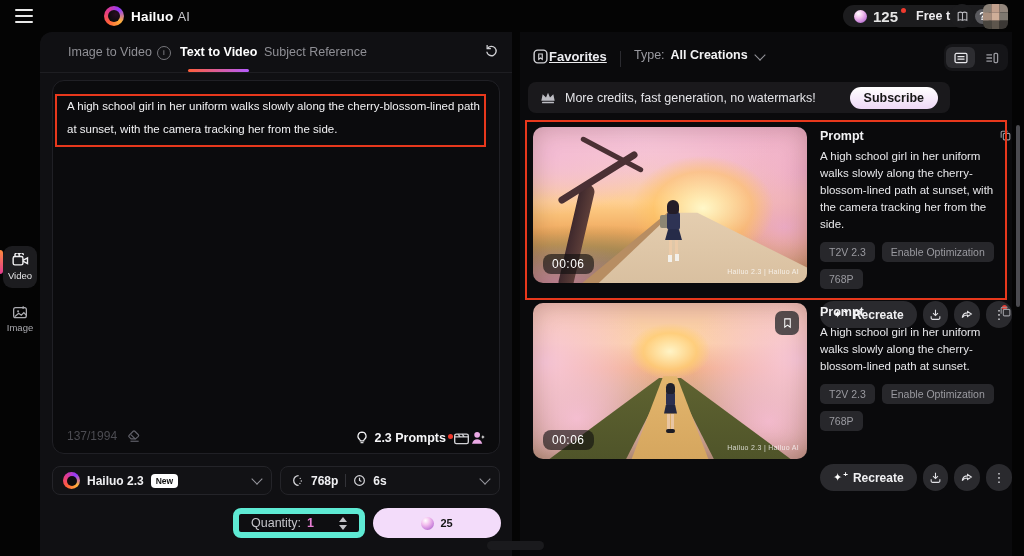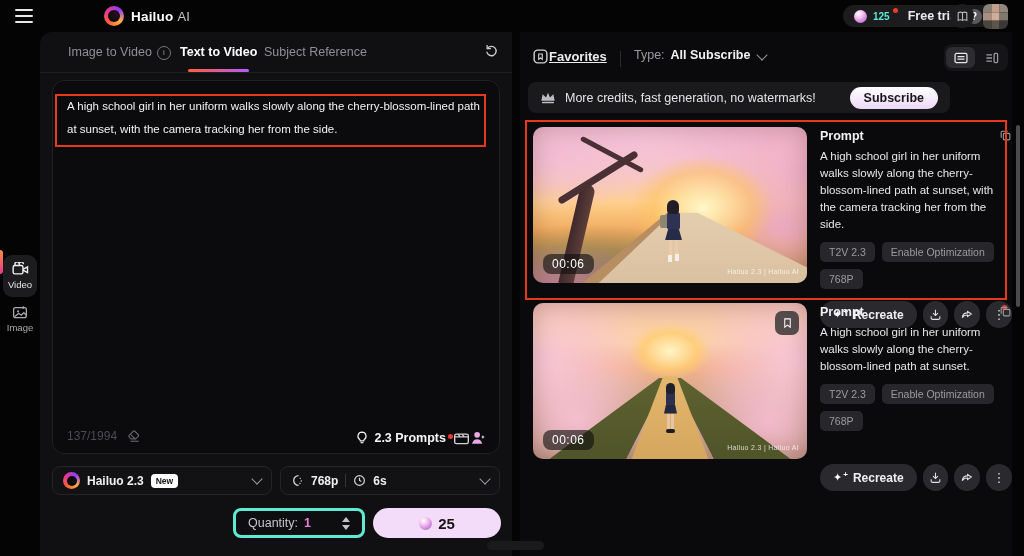--- a/index.html
+++ b/index.html
@@ -15,21 +15,21 @@
   .logo{left:104px;top:6px;gap:7px;}
   .logo-mark{width:20px;height:20px;border-radius:50%;
     background:conic-gradient(from 130deg,#ffb23a,#ff5e3a,#e23a8e,#8f3aff,#ffb23a);position:relative;}
   .logo-mark::after{content:"";position:absolute;inset:4px;border-radius:50%;
     background:radial-gradient(circle at 65% 35%, #2a0d22, #0c0c0e 70%);}
   .logo-text{font-size:13.5px;font-weight:bold;color:#fff;letter-spacing:.2px;}
   .logo-suffix{font-weight:normal;color:#c9c9cd;margin-left:4px;font-size:13px;}
   .credits-pill{left:843px;top:5px;height:22px;background:#1c1c1e;border-radius:12px;padding:0 11px;gap:6px;cursor:pointer;}
   .orb{width:13px;height:13px;border-radius:50%;
     background:radial-gradient(circle at 35% 28%,#ffffff,#f3c0ee 35%,#cf8ade 65%,#8d55b5);}
-  .credits-num{font-size:10px;font-weight:bold;color:#5eead4;}
+  .credits-num{font-size:15px;font-weight:bold;color:#e5e5e5;}
   .reddot{width:5px;height:5px;border-radius:50%;background:#f03a2e;align-self:flex-start;margin:3px 0 0 -3px;}
   .freetrial{font-size:12.5px;font-weight:bold;color:#eceaee;margin-left:4px;}
   .qmark{width:15px;height:15px;border-radius:50%;background:#5a5a5e;color:#fff;font-size:10px;font-weight:bold;
     display:flex;align-items:center;justify-content:center;}
   .support{left:950px;top:4px;width:24px;height:24px;border-radius:50%;background:#1d1d1f;
     display:flex;align-items:center;justify-content:center;cursor:pointer;}
   .avatar{left:983px;top:4px;width:25px;height:25px;border-radius:6px;overflow:hidden;cursor:pointer;}
 
   
   .rail-item{width:34px;border-radius:9px;display:flex;flex-direction:column;align-items:center;gap:3px;
@@ -63,30 +63,30 @@
   .dd-right{left:240px;top:434px;width:220px;}
   .dd-label{font-size:12px;font-weight:bold;color:#f0f0f2;}
   .new-badge{background:#fff;color:#111;font-size:8.5px;font-weight:bold;border-radius:4px;padding:2px 5px;}
   .chev{width:7px;height:7px;border-right:1.5px solid #96969c;border-bottom:1.5px solid #96969c;
     transform:rotate(45deg);margin-left:auto;margin-top:-3px;}
   .mini-logo{width:17px;height:17px;border-radius:50%;
     background:conic-gradient(from 130deg,#ffb23a,#ff5e3a,#e23a8e,#8f3aff,#ffb23a);position:relative;}
   .mini-logo::after{content:"";position:absolute;inset:3.5px;border-radius:50%;background:#0c0c0e;}
   .vdiv{width:1px;height:13px;background:#333338;}
 
-  .qty-box{position:absolute;left:193px;top:476px;width:132px;height:30px;border:3px solid #5eead4;
+  .qty-box{position:absolute;left:193px;top:476px;width:132px;height:30px;border:6px solid #5eead4;
     border-radius:8px;background:#0e0e11;display:flex;align-items:center;padding:0 12px;box-sizing:border-box;cursor:pointer;}
   .qty-label{color:#c6c6cb;font-size:12.5px;}
   .qty-val{color:#e77fd4;font-weight:bold;margin-left:6px;font-size:12.5px;}
   .stepper{margin-left:auto;display:flex;flex-direction:column;gap:3px;}
   .tri-up{width:0;height:0;border-left:4px solid transparent;border-right:4px solid transparent;border-bottom:5px solid #c2c2c7;}
   .tri-down{width:0;height:0;border-left:4px solid transparent;border-right:4px solid transparent;border-top:5px solid #c2c2c7;}
   .generate-btn{position:absolute;left:333px;top:476px;width:128px;height:30px;border-radius:16px;
     background:#f3dcfa;display:flex;align-items:center;justify-content:center;gap:6px;cursor:pointer;}
-  .gen-cost{color:#141414;font-weight:bold;font-size:15px;}
+  .gen-cost{color:#141414;font-weight:bold;font-size:11px;}
 
   
   .gallery{left:520px;top:32px;width:492px;height:524px;background:#0a0a0c;}
   .fav{position:absolute;left:12px;top:16px;gap:0;cursor:pointer;text-decoration:underline;}
   .fav-label{font-size:13px;font-weight:bold;color:#ececf0;}
   .hdiv{position:absolute;left:100px;top:19px;width:1px;height:16px;background:#2b2b30;}
   .type-sel{position:absolute;left:114px;top:16px;gap:6px;cursor:pointer;}
   .type-label{color:#9a9aa0;font-size:12.5px;}
   .type-val{color:#f2f2f4;font-size:12.5px;font-weight:bold;}
   .type-sel .chev{margin:0 0 0 2px;}
@@ -222,21 +222,21 @@
         <rect x="3" y="3" width="3" height="3" fill="#cfae98"></rect>
         <rect x="6" y="3" width="3" height="3" fill="#7e7870"></rect>
       <rect x="0" y="6" width="3" height="3" fill="#4a463f"></rect>
         <rect x="3" y="6" width="3" height="3" fill="#5d554c"></rect>
         <rect x="6" y="6" width="3" height="3" fill="#3b3835"></rect>
     </svg>
   </div>
 
   <div class="abs rail-accent"></div>
 
-  <div class="abs rail-item active" style="left:3px;top:255px;">
+  <div class="abs rail-item active" style="left:3px;top:246px;">
     <svg width="17" height="14" viewBox="0 0 24 20" fill="none" stroke="#f0f0f2" stroke-width="2">
       <rect x="1.5" y="5" width="14" height="12" rx="2.5"></rect>
         <path d="M15.5 10.5 22 7v8l-6.5-3.5"></path>
         <path d="M5 5a3 3 0 1 1 5-2M11 5a3 3 0 1 1 5-2"></path>
     </svg>
     <span class="rail-label">Video</span>
   </div>
 
   <div class="abs rail-item" style="left:3px;top:298px;color:#ababb0;">
     <svg width="16" height="14" viewBox="0 0 24 22" fill="none" stroke="#ababb0" stroke-width="2">
@@ -347,21 +347,21 @@
     <div class="fav flex">
       <svg width="17" height="17" viewBox="0 0 24 24" fill="none" stroke="#d2d2d6" stroke-width="2">
         <rect x="3" y="3" width="18" height="18" rx="5"></rect>
           <path d="M9.5 8.5h5V16l-2.5-1.8L9.5 16z" stroke-width="1.6"></path>
       </svg>
       <span class="fav-label">Favorites</span>
     </div>
     <span class="hdiv"></span>
     <div class="type-sel flex">
       <span class="type-label">Type:</span>
-      <span class="type-val">All Subscribe</span>
+      <span class="type-val">All Creations</span>
       <span class="chev"></span>
     </div>
 
     <div class="view-pill">
       <div class="view-cell active">
         <svg width="14" height="12" viewBox="0 0 20 16" fill="none" stroke="#e8e8ec" stroke-width="1.8">
           <rect x="1.5" y="1.5" width="17" height="13" rx="2"></rect>
             <path d="M5 6h10M5 9.5h10"></path>
         </svg>
       </div>

